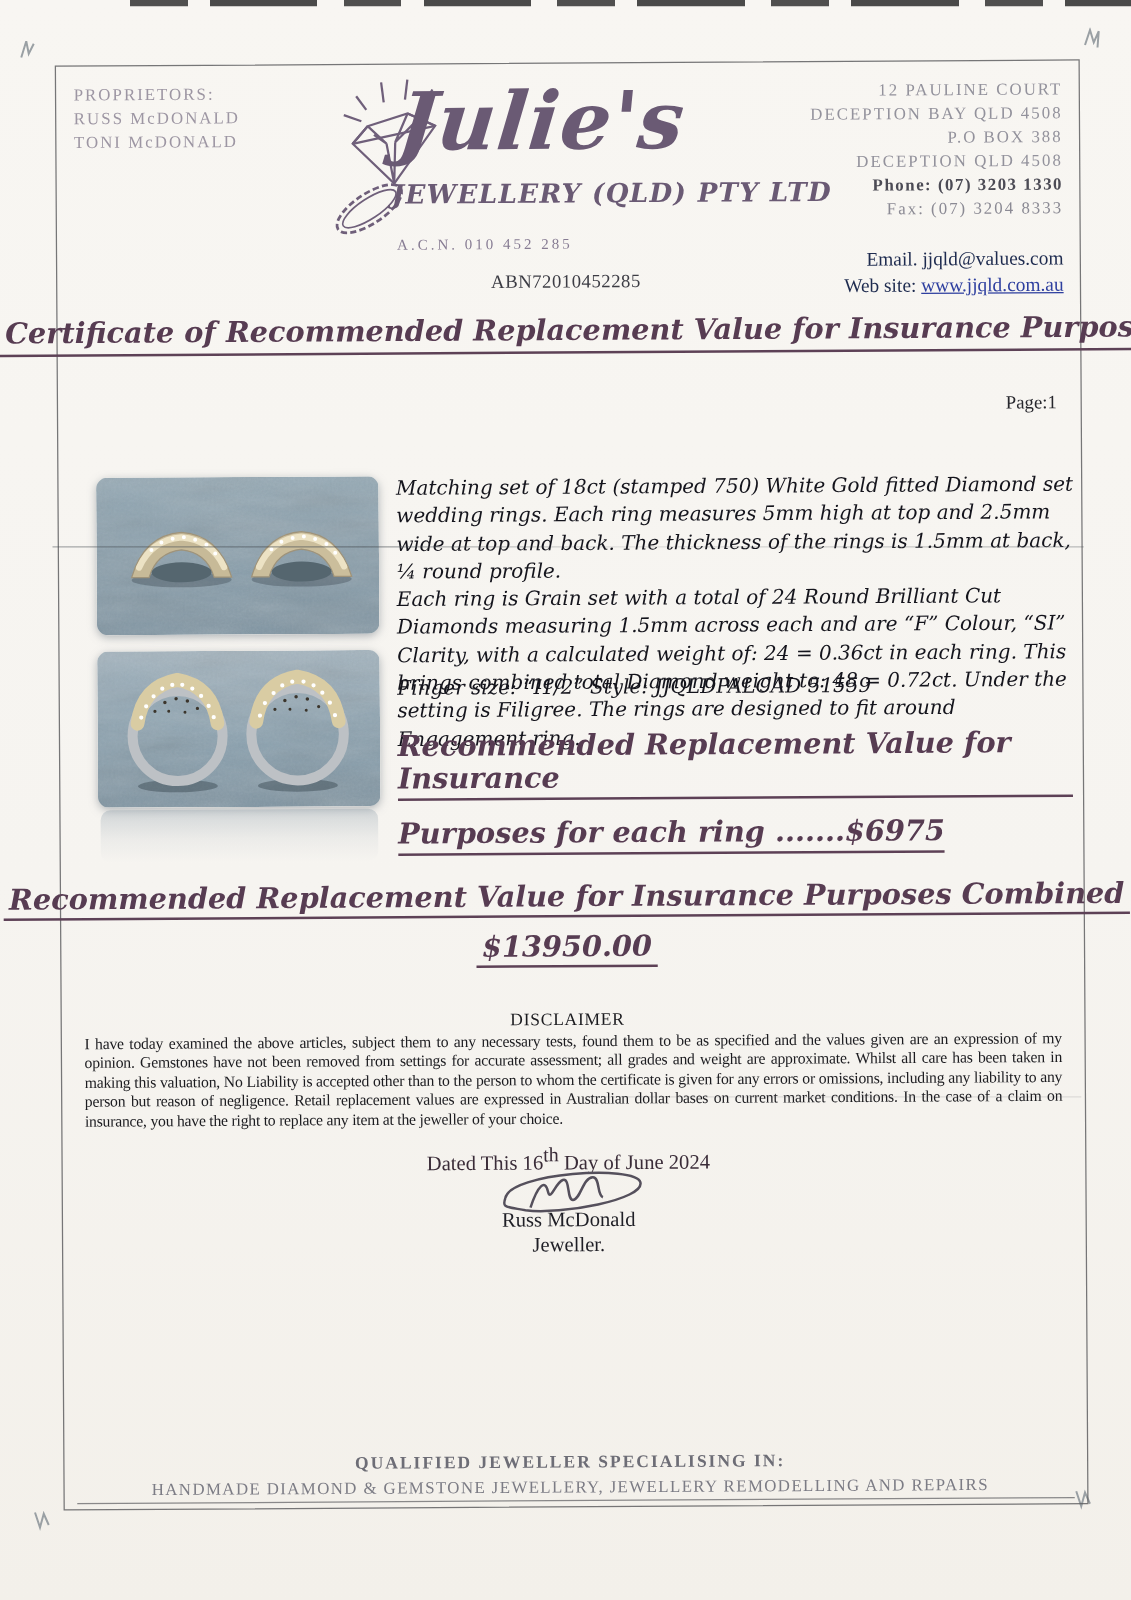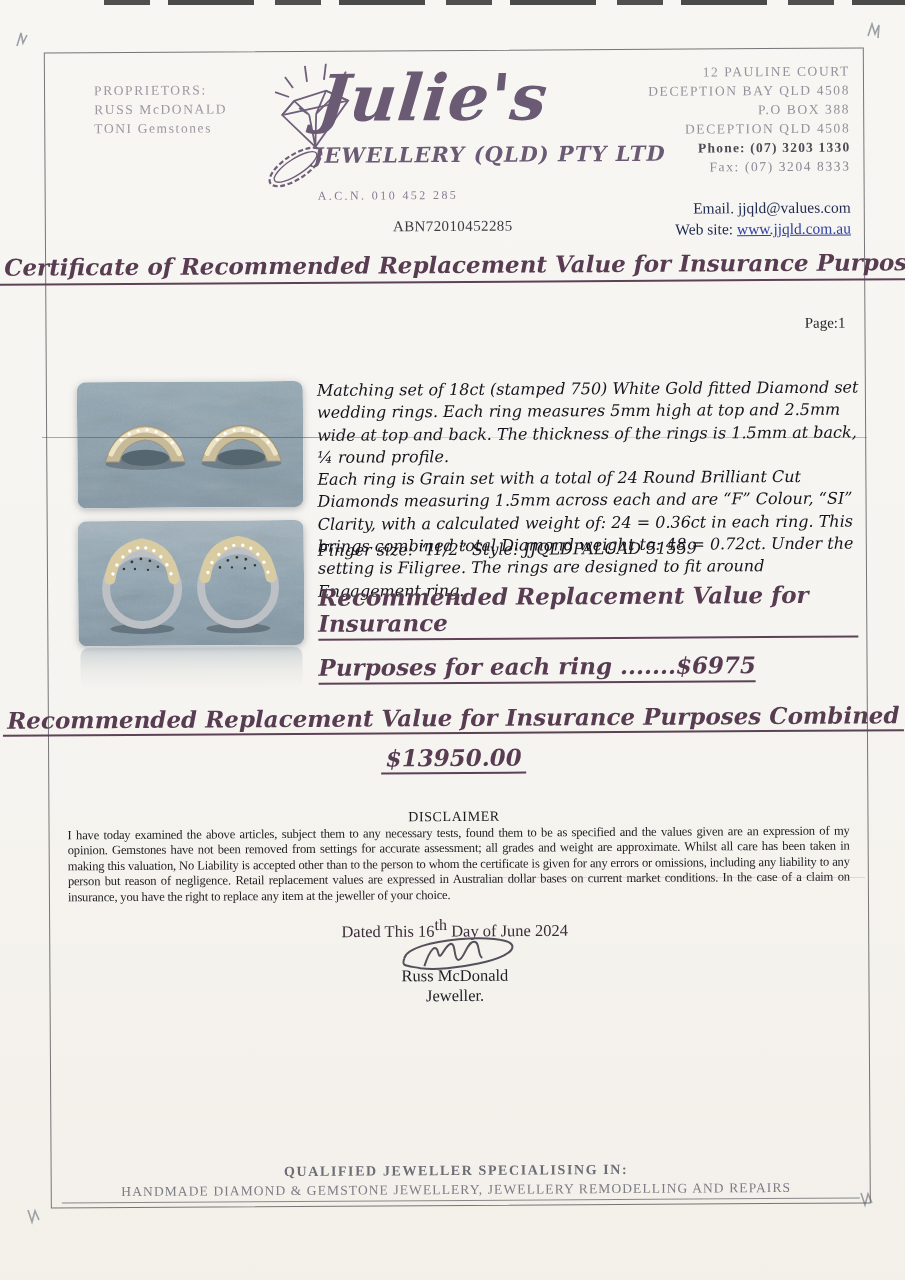--- a/index.html
+++ b/index.html
@@ -18,21 +18,21 @@
      background:repeating-linear-gradient(90deg,#262626 0 46px,transparent 46px 64px,#1f1f1f 64px 150px,transparent 150px 171px);}
   .fold-1{position:absolute;left:42px;right:38px;top:437px;height:1px;z-index:6;
      background:linear-gradient(90deg,rgba(70,76,82,.45),rgba(70,76,82,.55) 30%,rgba(70,76,82,.12) 55%,rgba(70,76,82,.35));}
   .fold-2{position:absolute;left:470px;right:40px;top:877px;height:1px;z-index:6;background:rgba(95,95,100,.16);}
   .corner-mark{position:absolute;width:16px;height:20px;}
   .corner-mark svg{display:block;}
 
   
   .faded-caps{font-family:"Liberation Serif",serif;font-size:13.5px;letter-spacing:1.6px;
      color:#9d96a3;line-height:19px;white-space:nowrap;}
-  .proprietors{left:62px;top:79px;margin-left:35px;}
+  .proprietors{left:62px;top:64px;}
   .address{right:52px;top:64px;text-align:right;color:#93929c;}
   .phone-line{font-weight:bold;color:#4c4b55;letter-spacing:1.2px;}
   .fax-line{color:#8b8a94;}
 
   .logo-name{left:322px;top:60px;font-family:"DejaVu Serif",serif;font-style:italic;font-weight:bold;
      font-size:64px;color:#6a5a74;transform:skewX(-6deg);letter-spacing:1px;}
   .logo-subtitle{left:316px;top:142px;font-family:"DejaVu Serif",serif;font-style:italic;font-weight:bold;
      font-size:21px;color:#6a5a74;letter-spacing:1px;white-space:nowrap;}
   .logo-acn{left:320px;top:188px;font-family:"Liberation Serif",serif;font-size:12px;
      letter-spacing:2.4px;color:#877c93;}
@@ -141,21 +141,21 @@
         <path d="M3,3 L7,15 L10,4 L14,13" fill="none" stroke="#9aa0a4" stroke-width="1.6"></path>
       </svg>
   </div>
 
   <div class="tilt">
     <div class="frame"></div>
 
     <div class="abs faded-caps proprietors">
       <div>PROPRIETORS:</div>
       <div>RUSS McDONALD</div>
-      <div>TONI Gemstones</div>
+      <div>TONI McDONALD</div>
     </div>
 
     <div class="abs" style="left:266px;top:56px;width:112px;height:132px">
       <svg width="112" height="132" viewBox="0 0 112 132">
         <g fill="none" stroke="#6f5f7a" stroke-width="1.8">
           <path d="M22,20 L30,31"></path>
             <path d="M42,9 L44,25"></path>
             <path d="M63,7 L61,23"></path>
             <path d="M83,15 L75,29"></path>
             <path d="M12,35 L26,40"></path>

